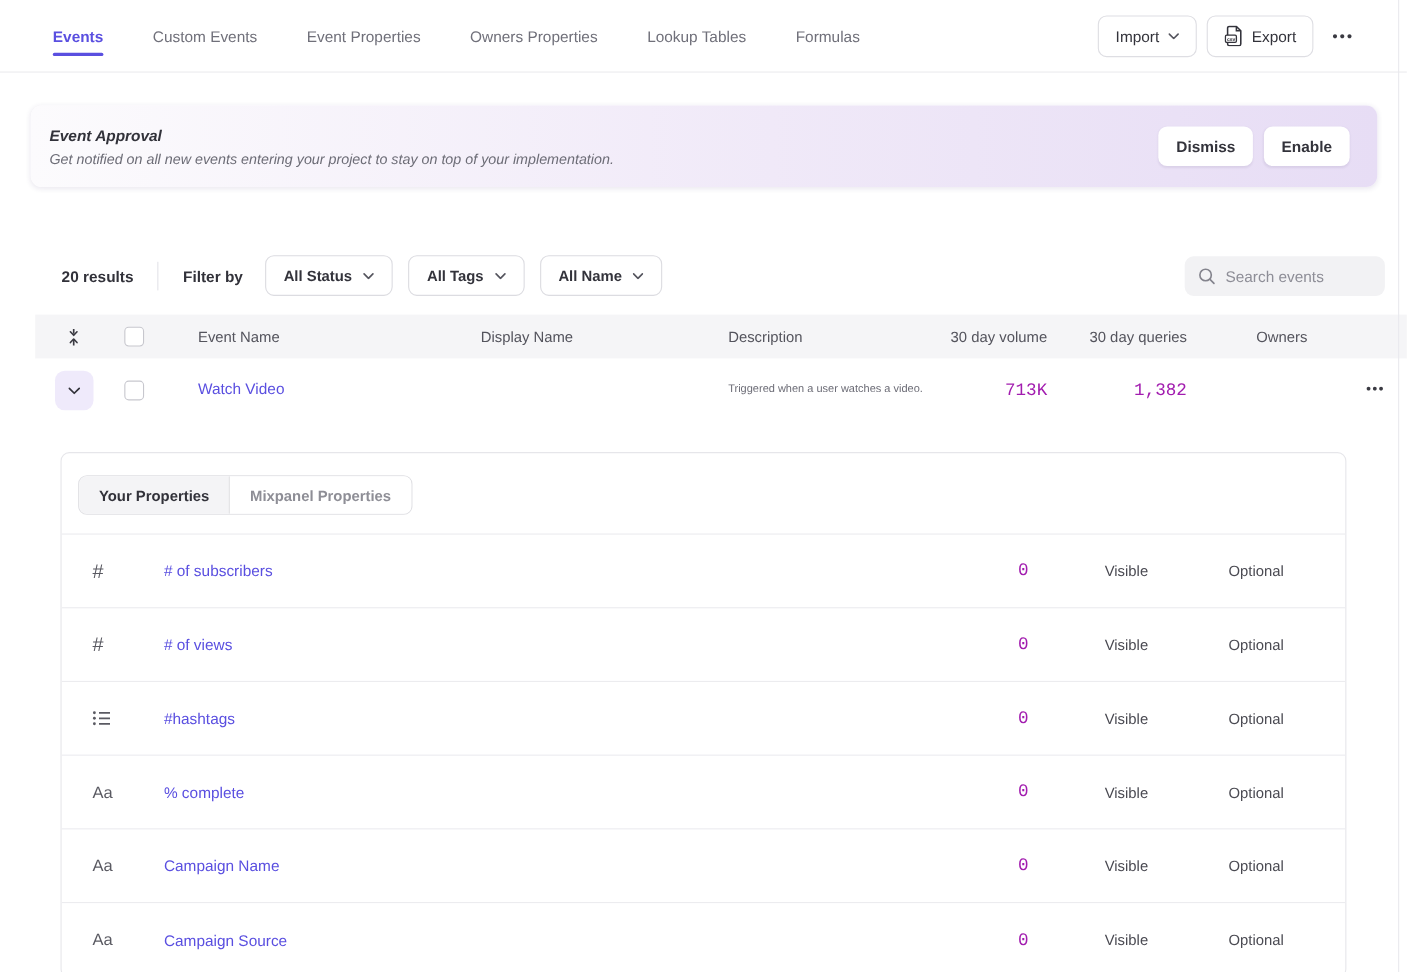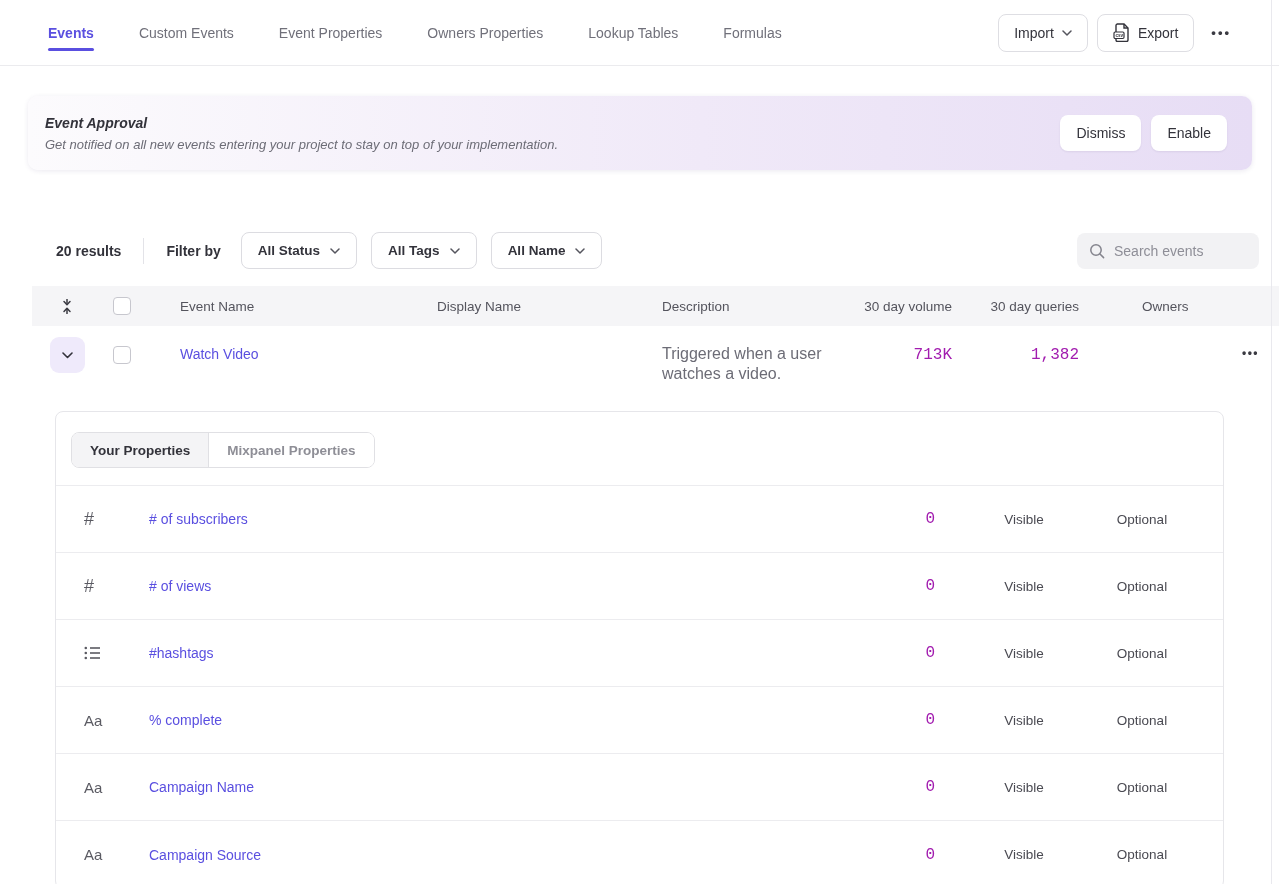--- a/index.html
+++ b/index.html
@@ -28,21 +28,21 @@
   
   .banner { margin: 30px 27px 0 28px; height: 74px; border-radius: 10px;
     background: linear-gradient(90deg, #fcfbfd 0%, #f0e9f8 55%, #e7ddf5 100%);
     box-shadow: 0 1px 5px rgba(60,40,110,0.10); display: flex; align-items: center;
     padding: 0 25px 0 17px; }
   .banner-text { display: flex; flex-direction: column; gap: 6px; font-style: italic; }
   .banner-title { font-size: 14px; font-weight: 700; color: #32323a; }
   .banner-desc { font-size: 13px; color: #6c6c76; }
   .banner-actions { margin-left: auto; display: flex; gap: 10px; }
   .banner-btn { height: 36px; padding: 0 16px; background: #fff; border: none; border-radius: 8px;
-    font-size: 14px; font-weight: 400; color: #33333b; cursor: pointer; font-family: inherit;
+    font-size: 14px; font-weight: 700; color: #33333b; cursor: pointer; font-family: inherit;
     box-shadow: 0 1px 2px rgba(40,30,80,0.08); }
 
   
   .toolbar { margin: 62px 20px 0 56px; display: flex; align-items: center; }
   .results-count { font-size: 14px; font-weight: 600; color: #32323a; }
   .vdivider { width: 1px; height: 26px; background: #e3e3e8; margin: 0 22px; }
   .filter-by { font-size: 14px; font-weight: 600; color: #32323a; margin-right: 20px; }
   .filter-dropdowns { display: flex; gap: 14px; }
   .dd-btn { display: inline-flex; align-items: center; gap: 10px; height: 37px; padding: 0 16px;
     background: #fff; border: 1px solid #dcdce1; border-radius: 8px; font-size: 13.5px;
@@ -69,21 +69,21 @@
   .collapse-btn { background: transparent; border: none; color: #3a3a42; cursor: pointer;
     display: flex; align-items: center; justify-content: center; width: 100%; height: 100%; }
 
   .event-row { min-height: 85px; align-items: start; background: #fff; }
   .expand-cell { display: flex; justify-content: center; padding-top: 11px; }
   .expand-btn { width: 35px; height: 36px; border: none; border-radius: 9px; background: #efeafb;
     color: #33333b; cursor: pointer; display: flex; align-items: center; justify-content: center; }
   .event-row .check-cell { padding-top: 20px; align-items: flex-start; }
   .link { color: #5a4fe0; text-decoration: none; font-size: 14px; cursor: pointer; }
   .ev-name { padding-top: 19px; }
-  .ev-desc { padding-top: 18px; font-size: 16px; color: #6c6c76; line-height: 20px; max-width: 185px; }
+  .ev-desc { padding-top: 18px; font-size: 10px; color: #6c6c76; line-height: 20px; max-width: 185px; }
   .num { font-family: Liberation Mono, monospace; font-size: 16px; color: #a21caf; }
   .ev-volume, .ev-queries { text-align: right; padding-top: 20px; }
   .ev-actions { display: flex; justify-content: center; padding-top: 10px; }
   .row-more { border: none; background: transparent; font-size: 12px; letter-spacing: 1.5px;
     color: #3a3a42; cursor: pointer; font-weight: 700; padding: 10px 6px; }
 
   
   .panel { margin: 0 55px; background: #fff; border: 1px solid #e6e6ea; border-radius: 8px;
     overflow: hidden; }
   .panel-tabsbar { padding: 20px 15px 17px 15px; }

